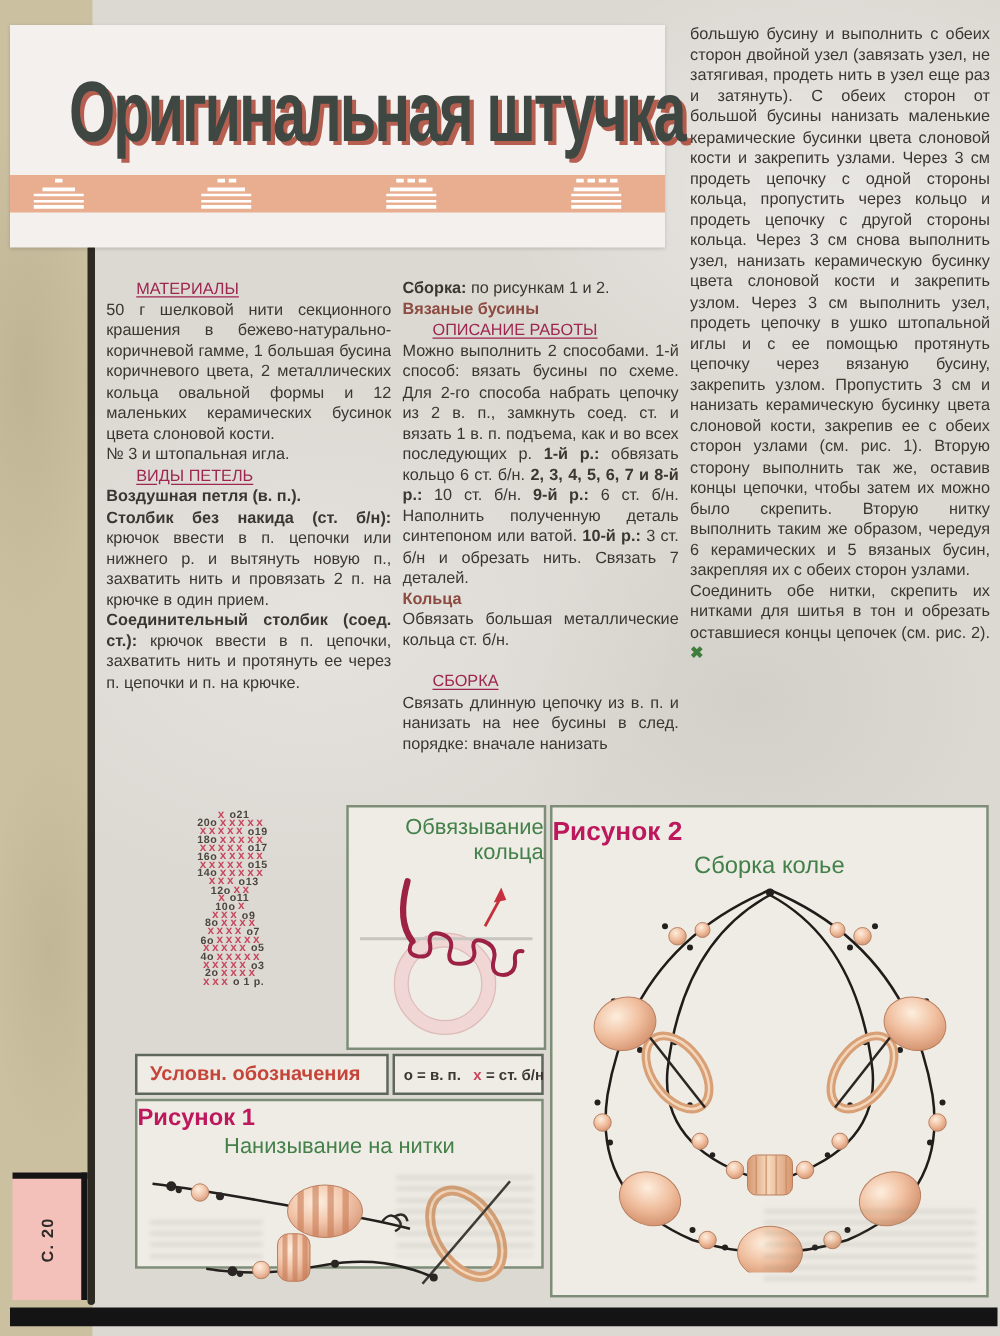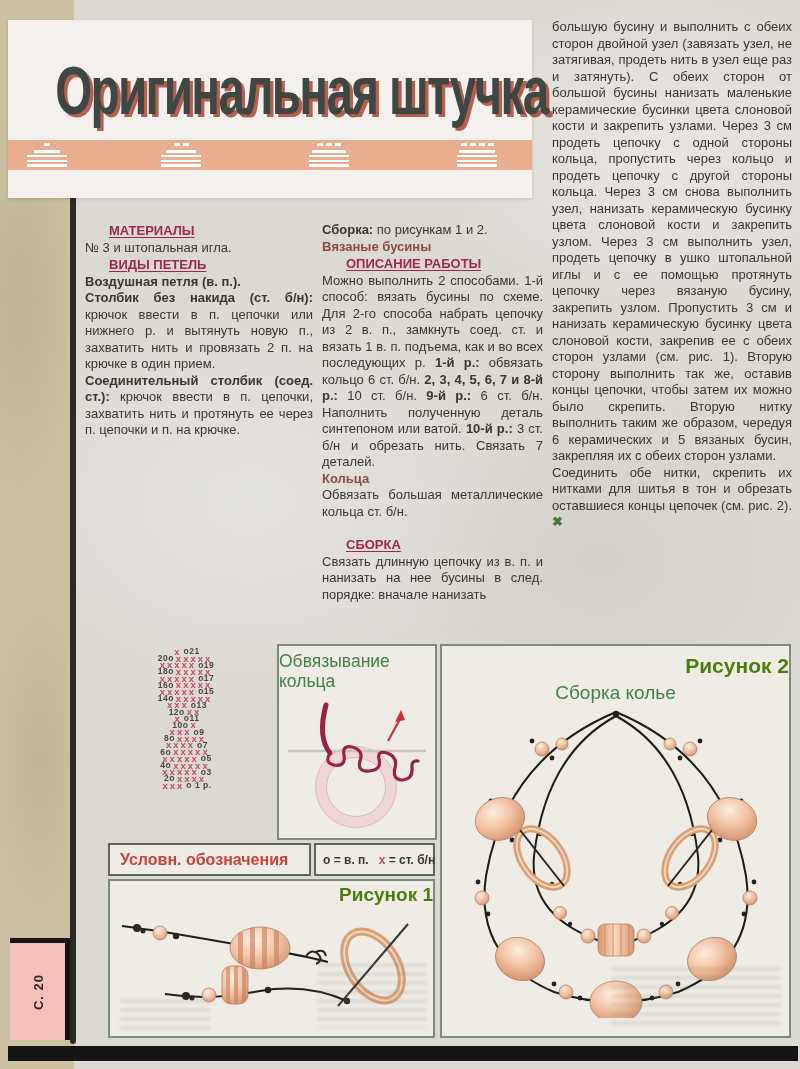--- a/index.html
+++ b/index.html
@@ -30,45 +30,45 @@
   .decor-band{position:absolute;left:0;top:120px;width:100%;height:30px;background:#e8ae8f;}
   .decor-group{position:absolute;top:3px;width:42px;}
   .decor-dots{display:flex;justify-content:center;gap:3px;height:5px;}
   .decor-dots i{display:block;width:6px;height:3px;background:#fff;}
   .decor-bars i{display:block;height:2.5px;background:#fff;margin:2.2px auto 0;}
   
   .col{position:absolute;text-align:justify;font-size:13px;line-height:16.5px;color:#3b3632;overflow:hidden;}
   .col-1{left:85px;top:222px;width:228px;height:430px;}
   .col-2{left:322px;top:222px;width:221px;height:430px;}
   .col-3{left:552px;top:19px;width:240px;height:634px;}
-  .blk-h{color:#9d2750;font-weight:bold;text-decoration:underline;text-underline-offset:2px;margin-top:1px;padding-left:24px;}
+  .blk-h{color:#9d2750;font-weight:normal;text-decoration:underline;text-underline-offset:2px;margin-top:1px;padding-left:24px;}
   .blk-sub{color:#8d4a40;font-weight:bold;}
   .blk-p .b{font-weight:bold;}
   .blk-p .gx{color:#3f7d3b;font-weight:bold;}
   .gap{margin-top:17px;}
   
   .schema-area{position:absolute;left:100px;top:642px;width:172px;height:198px;}
   .schema-title{text-align:center;color:#c6453a;font-size:22px;font-weight:bold;}
   .schema-chart{margin-top:6px;}
   .sch-row{display:flex;justify-content:center;align-items:center;height:6.7px;}
   .sch-n{color:#4c453e;font-weight:bold;font-size:8.5px;letter-spacing:.5px;}
   .sch-x{color:#c6485e;font-weight:bold;font-size:9.5px;letter-spacing:2px;margin:0 2px;}
   
   .box{position:absolute;border:2px solid #7d8d78;background:#efece6;box-sizing:border-box;}
   .box-ring{left:277px;top:644px;width:160px;height:196px;}
-  .ring-title{color:#44804a;font-size:17.5px;line-height:20px;text-align:left;margin-top:5px;}
+  .ring-title{color:#44804a;font-size:17.5px;line-height:20px;text-align:right;margin-top:5px;padding-left:32px;}
   .box-fig2{left:440px;top:644px;width:351px;height:394px;}
-  .fig-title{color:#4d7c0f;font-size:21px;font-weight:bold;text-align:right;margin-top:8px;}
+  .fig-title{color:#be185d;font-size:21px;font-weight:bold;text-align:left;margin-top:8px;}
   .fig-sub{color:#44804a;font-size:19px;text-align:center;margin-top:4px;}
   .box-legend-l{left:108px;top:843px;width:203px;height:33px;border:2px solid #5d675a;}
   .box-legend-r{left:314px;top:843px;width:121px;height:33px;border:2px solid #5d675a;}
   .legend-title{color:#c6453a;font-size:16px;font-weight:bold;padding:6px 0 0 10px;}
   .legend-items{font-size:12px;font-weight:bold;color:#3b3632;padding:8px 0 0 7px;white-space:nowrap;}
   .legend-items .xs{color:#c6485e;}
-  .box-fig1{left:108px;top:879px;width:327px;height:159px;}
+  .box-fig1{left:108px;top:879px;width:327px;height:136px;}
   .box-fig1 .fig-title{font-size:19px;margin-top:3px;}
   .box-fig1 .fig-sub{font-size:17.5px;margin-top:0;}
   .diagram{display:block;margin:2px auto 0;}
   
   .bleed{position:absolute;opacity:.16;filter:blur(1.6px);
     background:repeating-linear-gradient(to bottom,transparent 0 5px,#7e8670 5px 9px);}
   
   .page-num{position:absolute;left:10px;top:938px;width:60px;height:102px;background:#f3c1ba;
     border-top:5px solid #141414;border-right:5px solid #141414;box-sizing:border-box;}
   .page-num span{position:absolute;left:50%;top:50%;transform:translate(-50%,-50%) rotate(-90deg);
@@ -134,20 +134,21 @@
             <i style="width:40px"></i>
             <i style="width:40px"></i>
             <i style="width:40px"></i>
           </div>
       </div>
     </div>
   </div>
 
   <div class="col col-1">
       <div class="blk blk-h">МАТЕРИАЛЫ</div>
+      <div class="blk blk-p"><span>50 г шелковой нити секционного крашения в бежево-натурально-коричневой гамме, 1 большая бусина коричневого цвета, 2 металлических кольца овальной формы и 12 маленьких керамических бусинок цвета слоновой кости.</span></div>
       <div class="blk blk-p"><span>№ 3 и штопальная игла.</span></div>
       <div class="blk blk-h">ВИДЫ ПЕТЕЛЬ</div>
       <div class="blk blk-p"><span class="b">Воздушная петля (в. п.).</span></div>
       <div class="blk blk-p"><span class="b">Столбик без накида (ст. б/н):</span><span> крючок ввести в п. цепочки или нижнего р. и вытянуть новую п., захватить нить и провязать 2 п. на крючке в один прием.</span></div>
       <div class="blk blk-p"><span class="b">Соединительный столбик (соед. ст.):</span><span> крючок ввести в п. цепочки, захватить нить и протянуть ее через п. цепочки и п. на крючке.</span></div>
     </div>
   <div class="col col-2">
       <div class="blk blk-p"><span class="b">Сборка:</span><span> по рисункам 1 и 2.</span></div>
       <div class="blk blk-sub">Вязаные бусины</div>
       <div class="blk blk-h">ОПИСАНИЕ РАБОТЫ</div>
@@ -392,20 +393,21 @@
     <div class="legend-items">
       <span>о</span>
       <span>= в. п.</span>&nbsp;&nbsp;
       <span class="xs">х</span>
       <span>= ст. б/н</span>
     </div>
   </div>
 
   <div class="box box-fig1">
     <div class="fig-title">Рисунок 1</div>
+    <div class="fig-sub">Нанизывание на нитки</div>
     <svg class="diagram" width="323" height="102" viewBox="0 0 323 102">
       <defs>
         <radialGradient id="gb2" cx="40%" cy="32%" r="78%">
           <stop offset="0%" stop-color="#fdeede"></stop>
           <stop offset="50%" stop-color="#f2c6ab"></stop>
           <stop offset="100%" stop-color="#d39070"></stop>
         </radialGradient>
         <clipPath id="cpBig">
             <ellipse cx="150" cy="40" rx="30" ry="21"></ellipse>
           </clipPath>

